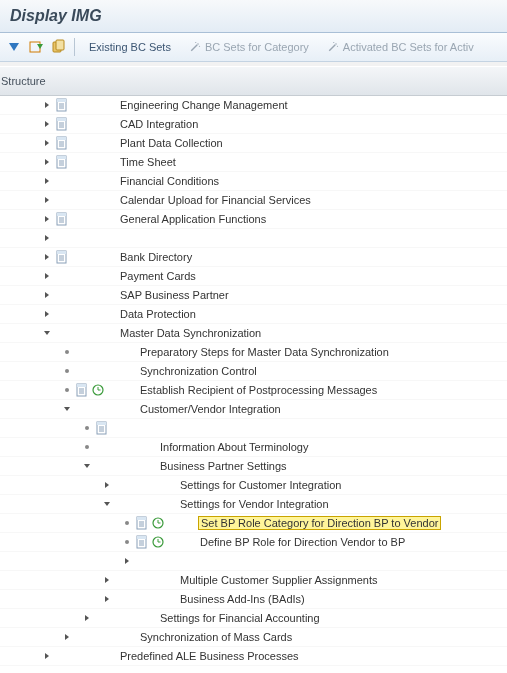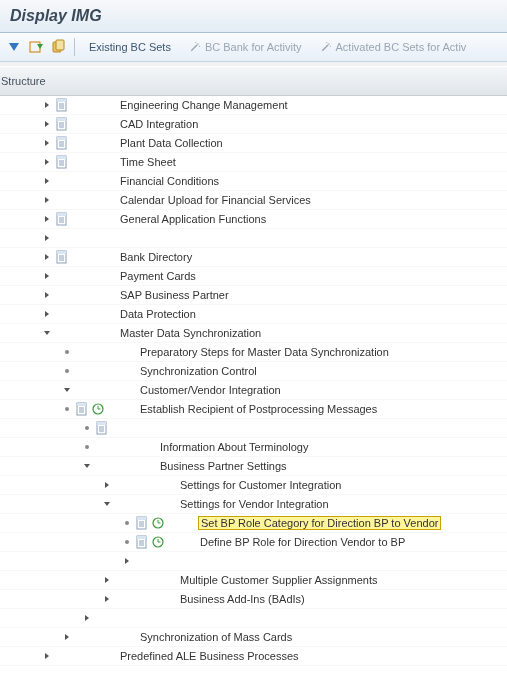--- a/index.html
+++ b/index.html
@@ -53,21 +53,21 @@
   <span class="tb-btn">
     <span>Existing BC Sets</span>
   </span>
   <span class="tb-btn disabled">
     <svg class="wand" viewBox="0 0 16 16">
         <line x1="3" y1="13" x2="11" y2="5" stroke="#9aa6b2" stroke-width="2"></line>
         <circle cx="12" cy="4" r="1" fill="#9aa6b2"></circle>
         <circle cx="14" cy="7" r="0.8" fill="#9aa6b2"></circle>
         <circle cx="9" cy="2" r="0.8" fill="#9aa6b2"></circle>
       </svg>
-    <span>BC Bank for Activity</span>
+    <span>BC Sets for Category</span>
   </span>
   <span class="tb-btn disabled">
     <svg class="wand" viewBox="0 0 16 16">
         <line x1="3" y1="13" x2="11" y2="5" stroke="#9aa6b2" stroke-width="2"></line>
         <circle cx="12" cy="4" r="1" fill="#9aa6b2"></circle>
         <circle cx="14" cy="7" r="0.8" fill="#9aa6b2"></circle>
         <circle cx="9" cy="2" r="0.8" fill="#9aa6b2"></circle>
       </svg>
     <span>Activated BC Sets for Activ</span>
   </span>
@@ -296,32 +296,20 @@
       <div class="cell-arrow">
         <div class="dot"></div>
       </div>
       <div class="cell-ico"></div>
       <div class="cell-ico"></div>
       <div class="spacer" style="width: 30px;"></div>
       <div class="label">Synchronization Control</div>
     </div>
     <div class="row">
       <div class="spacer" style="width: 60px;"></div>
-      <div class="cell-arrow arrow">
-        <svg viewBox="0 0 8 8">
-          <polygon points="1,2 7,2 4,6" fill="#555"></polygon>
-        </svg>
-      </div>
-      <div class="cell-ico"></div>
-      <div class="cell-ico"></div>
-      <div class="spacer" style="width: 30px;"></div>
-      <div class="label">Customer/Vendor Integration</div>
-    </div>
-    <div class="row">
-      <div class="spacer" style="width: 60px;"></div>
       <div class="cell-arrow">
         <div class="dot"></div>
       </div>
       <div class="cell-ico">
         <svg class="doc-ico" viewBox="0 0 12 14">
           <rect x="1" y="1" width="9" height="12" fill="#fff" stroke="#8aa0b8"></rect>
           <rect x="1" y="1" width="9" height="3" fill="#d9e6f2"></rect>
           <line x1="3" y1="6" x2="8" y2="6" stroke="#8aa0b8"></line>
           <line x1="3" y1="8" x2="8" y2="8" stroke="#8aa0b8"></line>
           <line x1="3" y1="10" x2="8" y2="10" stroke="#8aa0b8"></line>
@@ -331,20 +319,32 @@
         <svg class="clock-ico" viewBox="0 0 12 12">
           <circle cx="6" cy="6" r="5" fill="#fff" stroke="#3a9a3a" stroke-width="1.2"></circle>
           <line x1="6" y1="6" x2="6" y2="3" stroke="#3a9a3a" stroke-width="1"></line>
           <line x1="6" y1="6" x2="8.5" y2="6" stroke="#3a9a3a" stroke-width="1"></line>
         </svg>
       </div>
       <div class="spacer" style="width: 30px;"></div>
       <div class="label">Establish Recipient of Postprocessing Messages</div>
     </div>
     <div class="row">
+      <div class="spacer" style="width: 60px;"></div>
+      <div class="cell-arrow arrow">
+        <svg viewBox="0 0 8 8">
+          <polygon points="1,2 7,2 4,6" fill="#555"></polygon>
+        </svg>
+      </div>
+      <div class="cell-ico"></div>
+      <div class="cell-ico"></div>
+      <div class="spacer" style="width: 30px;"></div>
+      <div class="label">Customer/Vendor Integration</div>
+    </div>
+    <div class="row">
       <div class="spacer" style="width: 80px;"></div>
       <div class="cell-arrow">
         <div class="dot"></div>
       </div>
       <div class="cell-ico">
         <svg class="doc-ico" viewBox="0 0 12 14">
           <rect x="1" y="1" width="9" height="12" fill="#fff" stroke="#8aa0b8"></rect>
           <rect x="1" y="1" width="9" height="3" fill="#d9e6f2"></rect>
           <line x1="3" y1="6" x2="8" y2="6" stroke="#8aa0b8"></line>
           <line x1="3" y1="8" x2="8" y2="8" stroke="#8aa0b8"></line>
@@ -486,20 +486,21 @@
     <div class="row">
       <div class="spacer" style="width: 80px;"></div>
       <div class="cell-arrow arrow">
         <svg viewBox="0 0 8 8">
           <polygon points="2,1 6,4 2,7" fill="#555"></polygon>
         </svg>
       </div>
       <div class="cell-ico"></div>
       <div class="cell-ico"></div>
       <div class="spacer" style="width: 30px;"></div>
+      <div class="label">Settings for Financial Accounting</div>
     </div>
     <div class="row">
       <div class="spacer" style="width: 60px;"></div>
       <div class="cell-arrow arrow">
         <svg viewBox="0 0 8 8">
           <polygon points="2,1 6,4 2,7" fill="#555"></polygon>
         </svg>
       </div>
       <div class="cell-ico"></div>
       <div class="cell-ico"></div>

